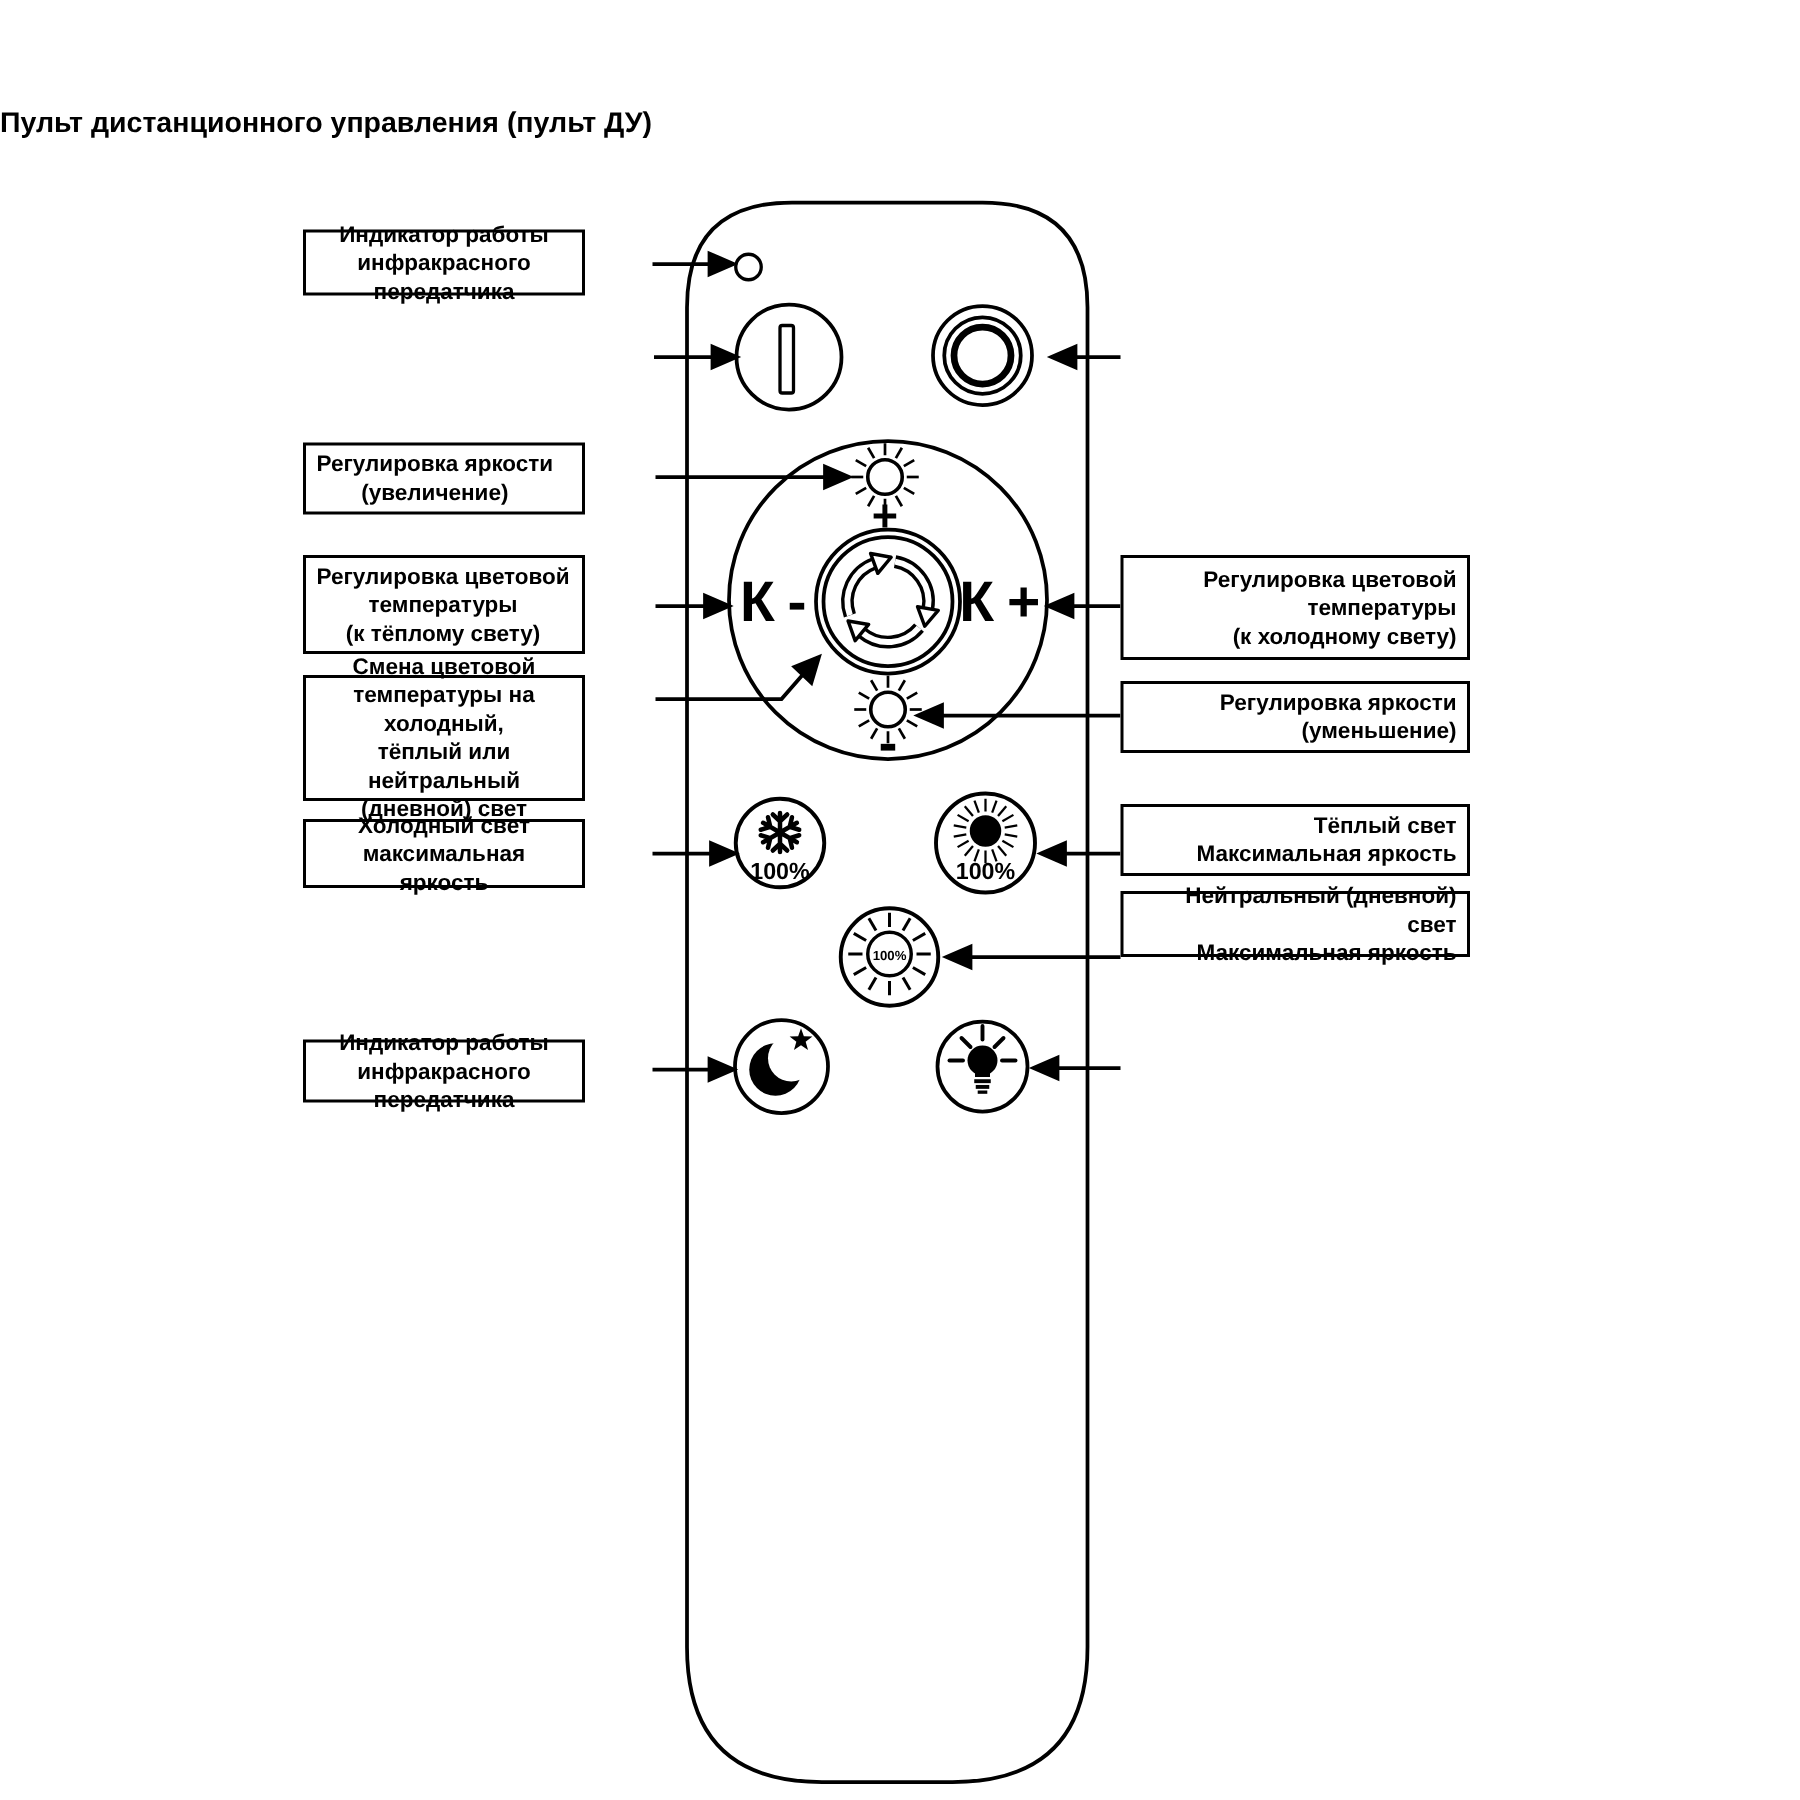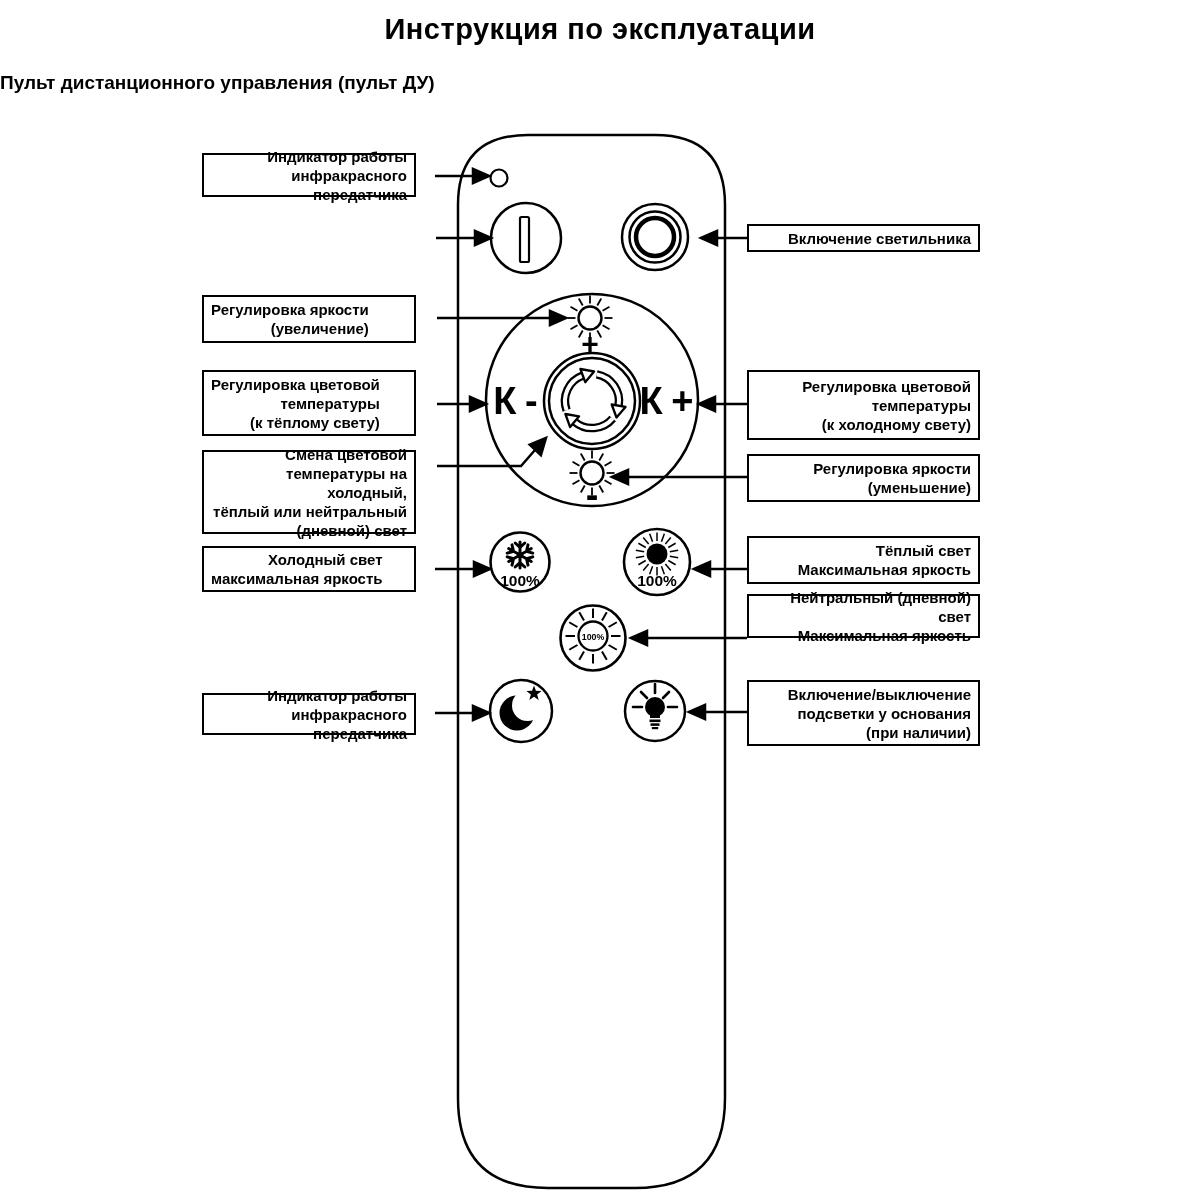--- a/index.html
+++ b/index.html
@@ -5,32 +5,31 @@
   html,body{margin:0;padding:0;background:#fff;}
   .canvas{position:relative;width:1200px;height:1200px;background:#fff;
           font-family:"Liberation Sans",sans-serif;color:#000;overflow:hidden;}
   .title{position:absolute;top:13px;left:0;width:100%;text-align:center;
          font-size:29px;font-weight:bold;letter-spacing:.5px;}
   .subtitle{position:absolute;top:72px;left:0;width:100%;text-align:left;
          font-size:19px;font-weight:bold;}
   .box{position:absolute;border:2px solid #000;background:#fff;box-sizing:border-box;
        font-size:15px;font-weight:bold;line-height:19px;white-space:pre-line;
        display:flex;align-items:center;padding:2px 7px;}
-  .box.left{left:202px;width:214px;text-align:right;justify-content:flex-start;}
+  .box.left{left:202px;width:188px;text-align:center;justify-content:flex-start;}
   .box.right{left:747px;width:233px;text-align:right;justify-content:flex-end;}
   svg.layer{position:absolute;left:0;top:0;}
   .ink{stroke:#000;fill:none;}
   text{font-family:"Liberation Sans",sans-serif;fill:#000;}
 </style>
 </head>
 <body>
 
 <div class="canvas">
 
-  <div class="title">Инструкция по эксплуатации</div>
   <div class="subtitle">Пульт дистанционного управления (пульт ДУ)</div>
 
   <svg class="layer" width="1200" height="1200" viewBox="0 0 1200 1200">
     <defs>
       <path id="ray" d="M0 -14.5 L0 -22.5"></path>
       <path id="wray" d="M0 -13 L0 -21.5"></path>
       <path id="nray" d="M0 -18 L0 -27.5"></path>
       <path id="sfs" d="M0 2 L0 -13 M0 -7.5 L-4.8 -12 M0 -7.5 L4.8 -12"></path>
     </defs>
 
@@ -270,27 +269,23 @@
 (к тёплому свету)</div>
   <div class="box left" style="top:450px;height:84px">Смена цветовой
 температуры на холодный,
 тёплый или нейтральный
 (дневной) свет</div>
   <div class="box left" style="top:546px;height:46px">Холодный свет
 максимальная яркость</div>
   <div class="box left" style="top:693px;height:42px">Индикатор работы
 инфракрасного передатчика</div>
 
-  <div class="box right" style="top:224px;height:28px">Включение светильника</div>
   <div class="box right" style="top:370px;height:70px">Регулировка цветовой
 температуры
 (к холодному свету)</div>
   <div class="box right" style="top:454px;height:48px">Регулировка яркости
 (уменьшение)</div>
   <div class="box right" style="top:536px;height:48px">Тёплый свет
 Максимальная яркость</div>
   <div class="box right" style="top:594px;height:44px">Нейтральный (дневной) свет
 Максимальная яркость</div>
-  <div class="box right" style="top:680px;height:66px">Включение/выключение
-подсветки у основания
-(при наличии)</div>
 
 </div>
 
 </body></html>

